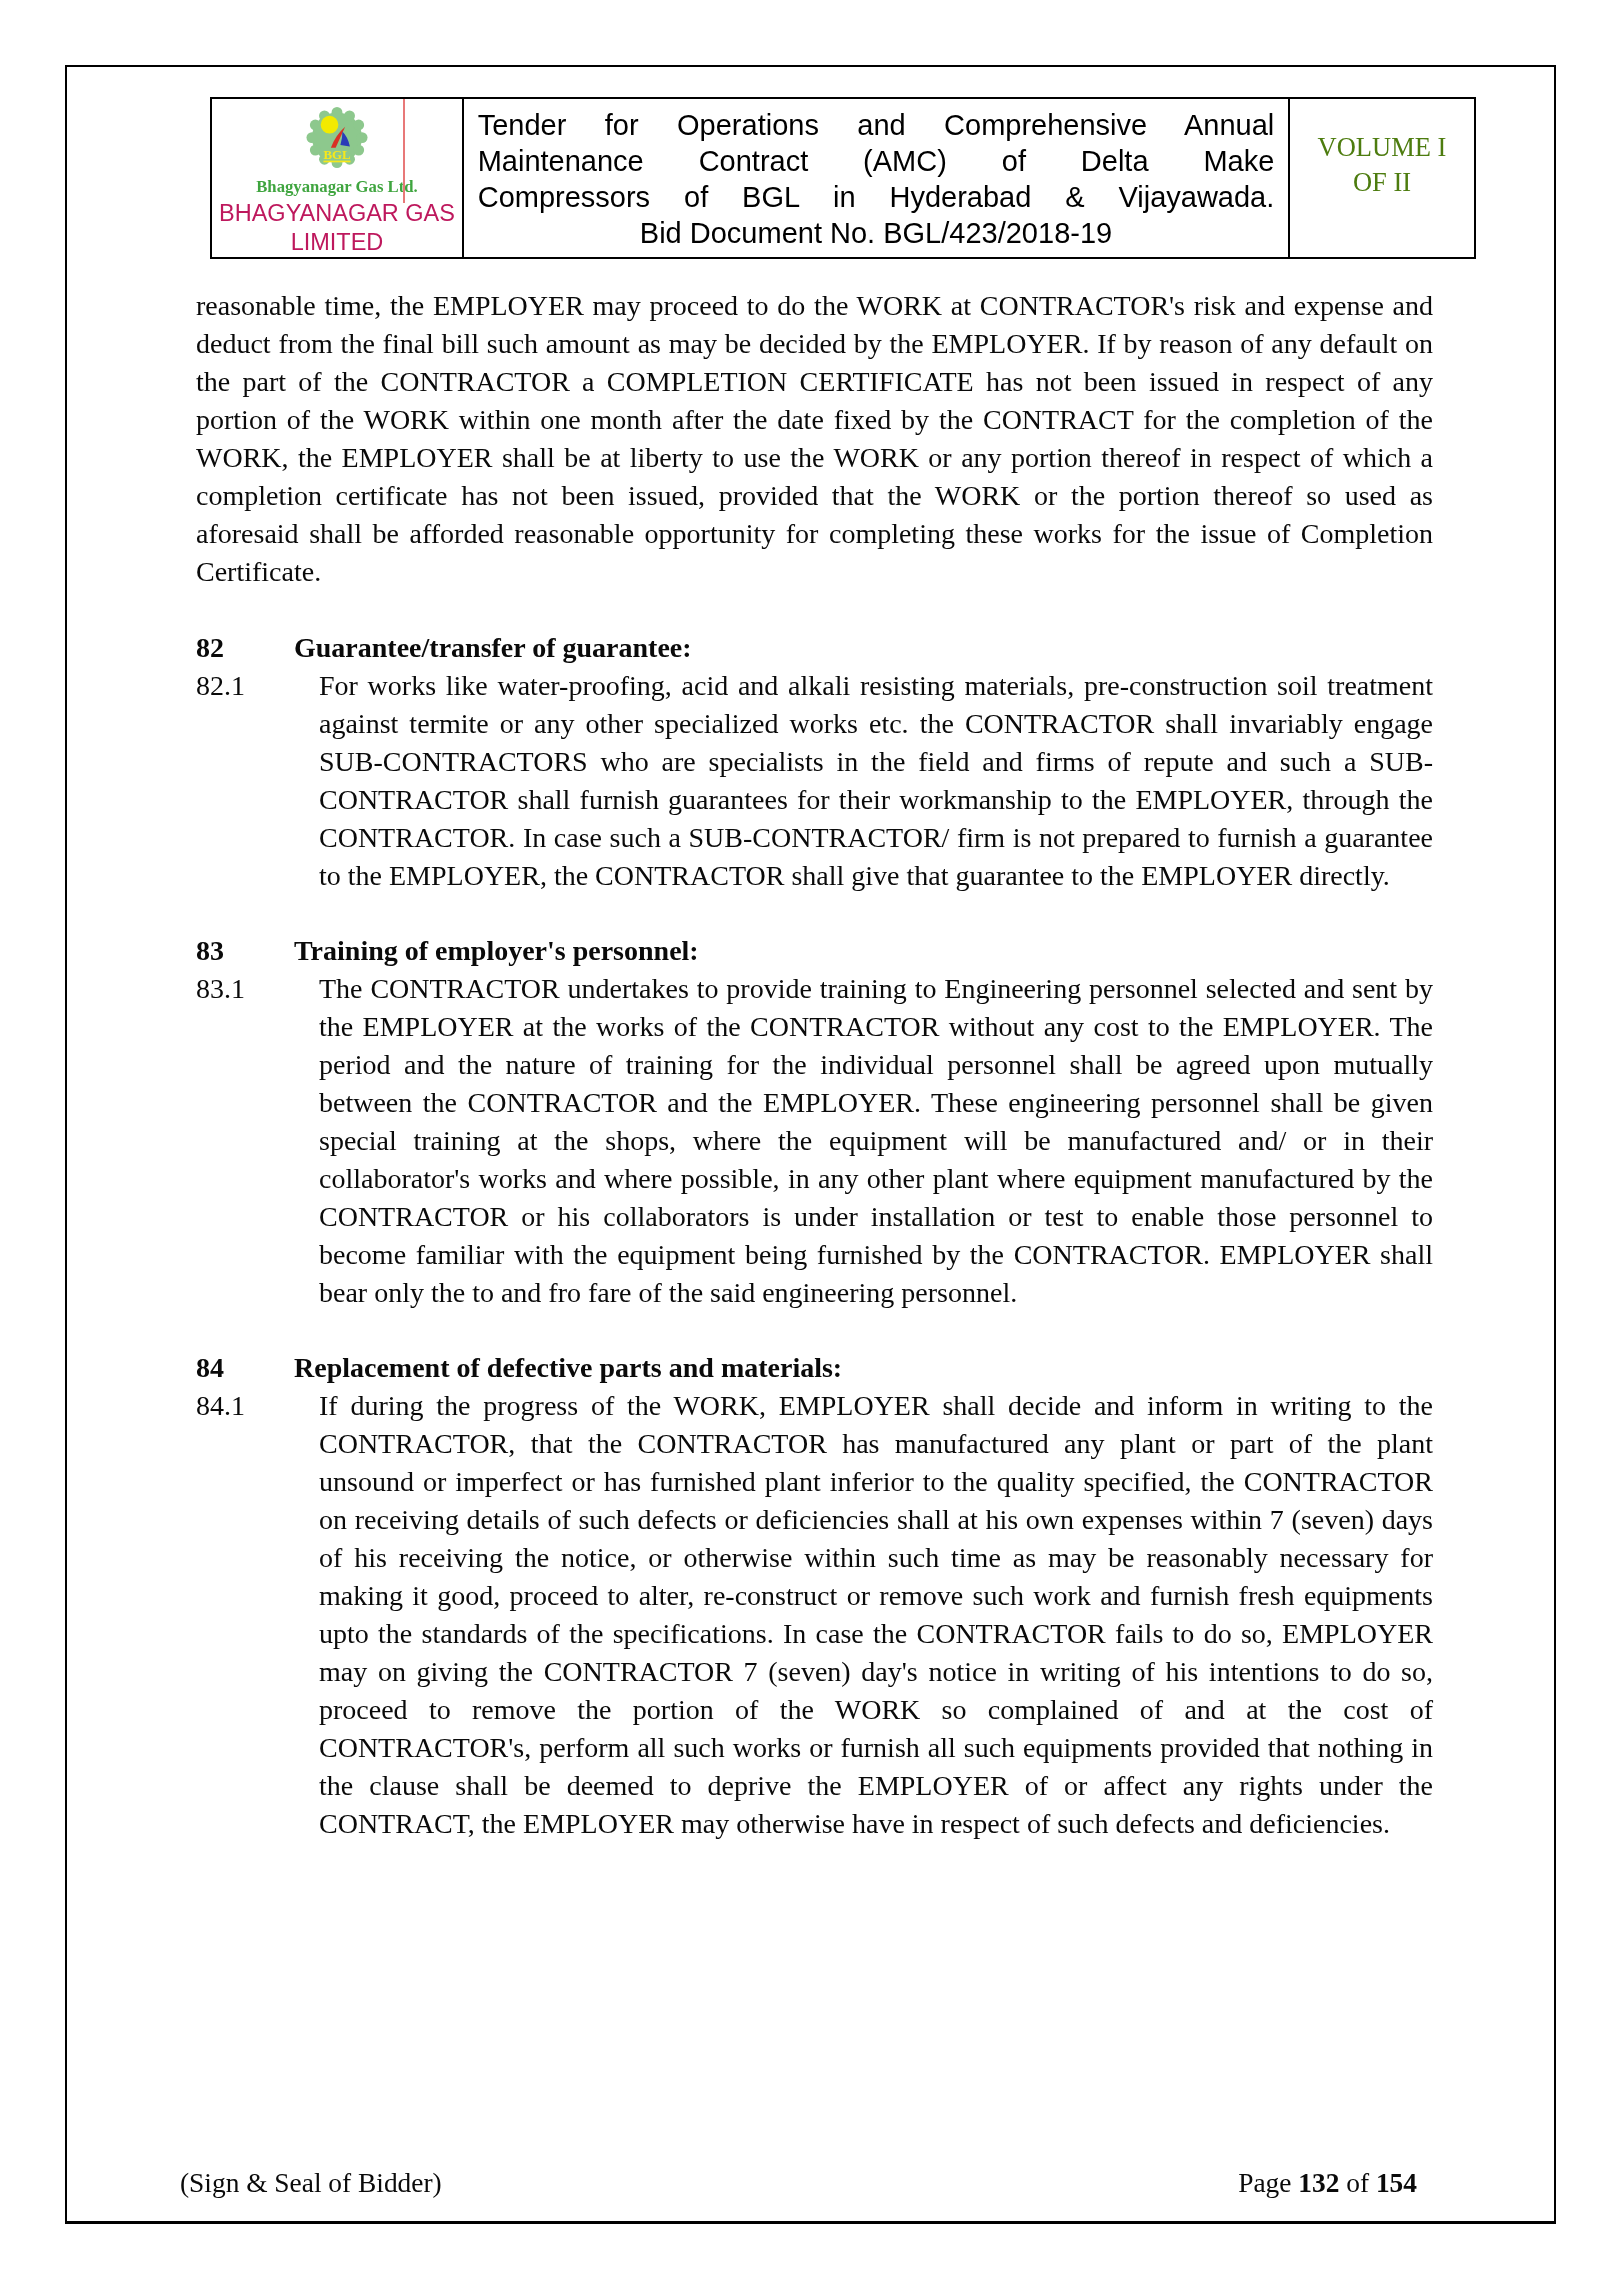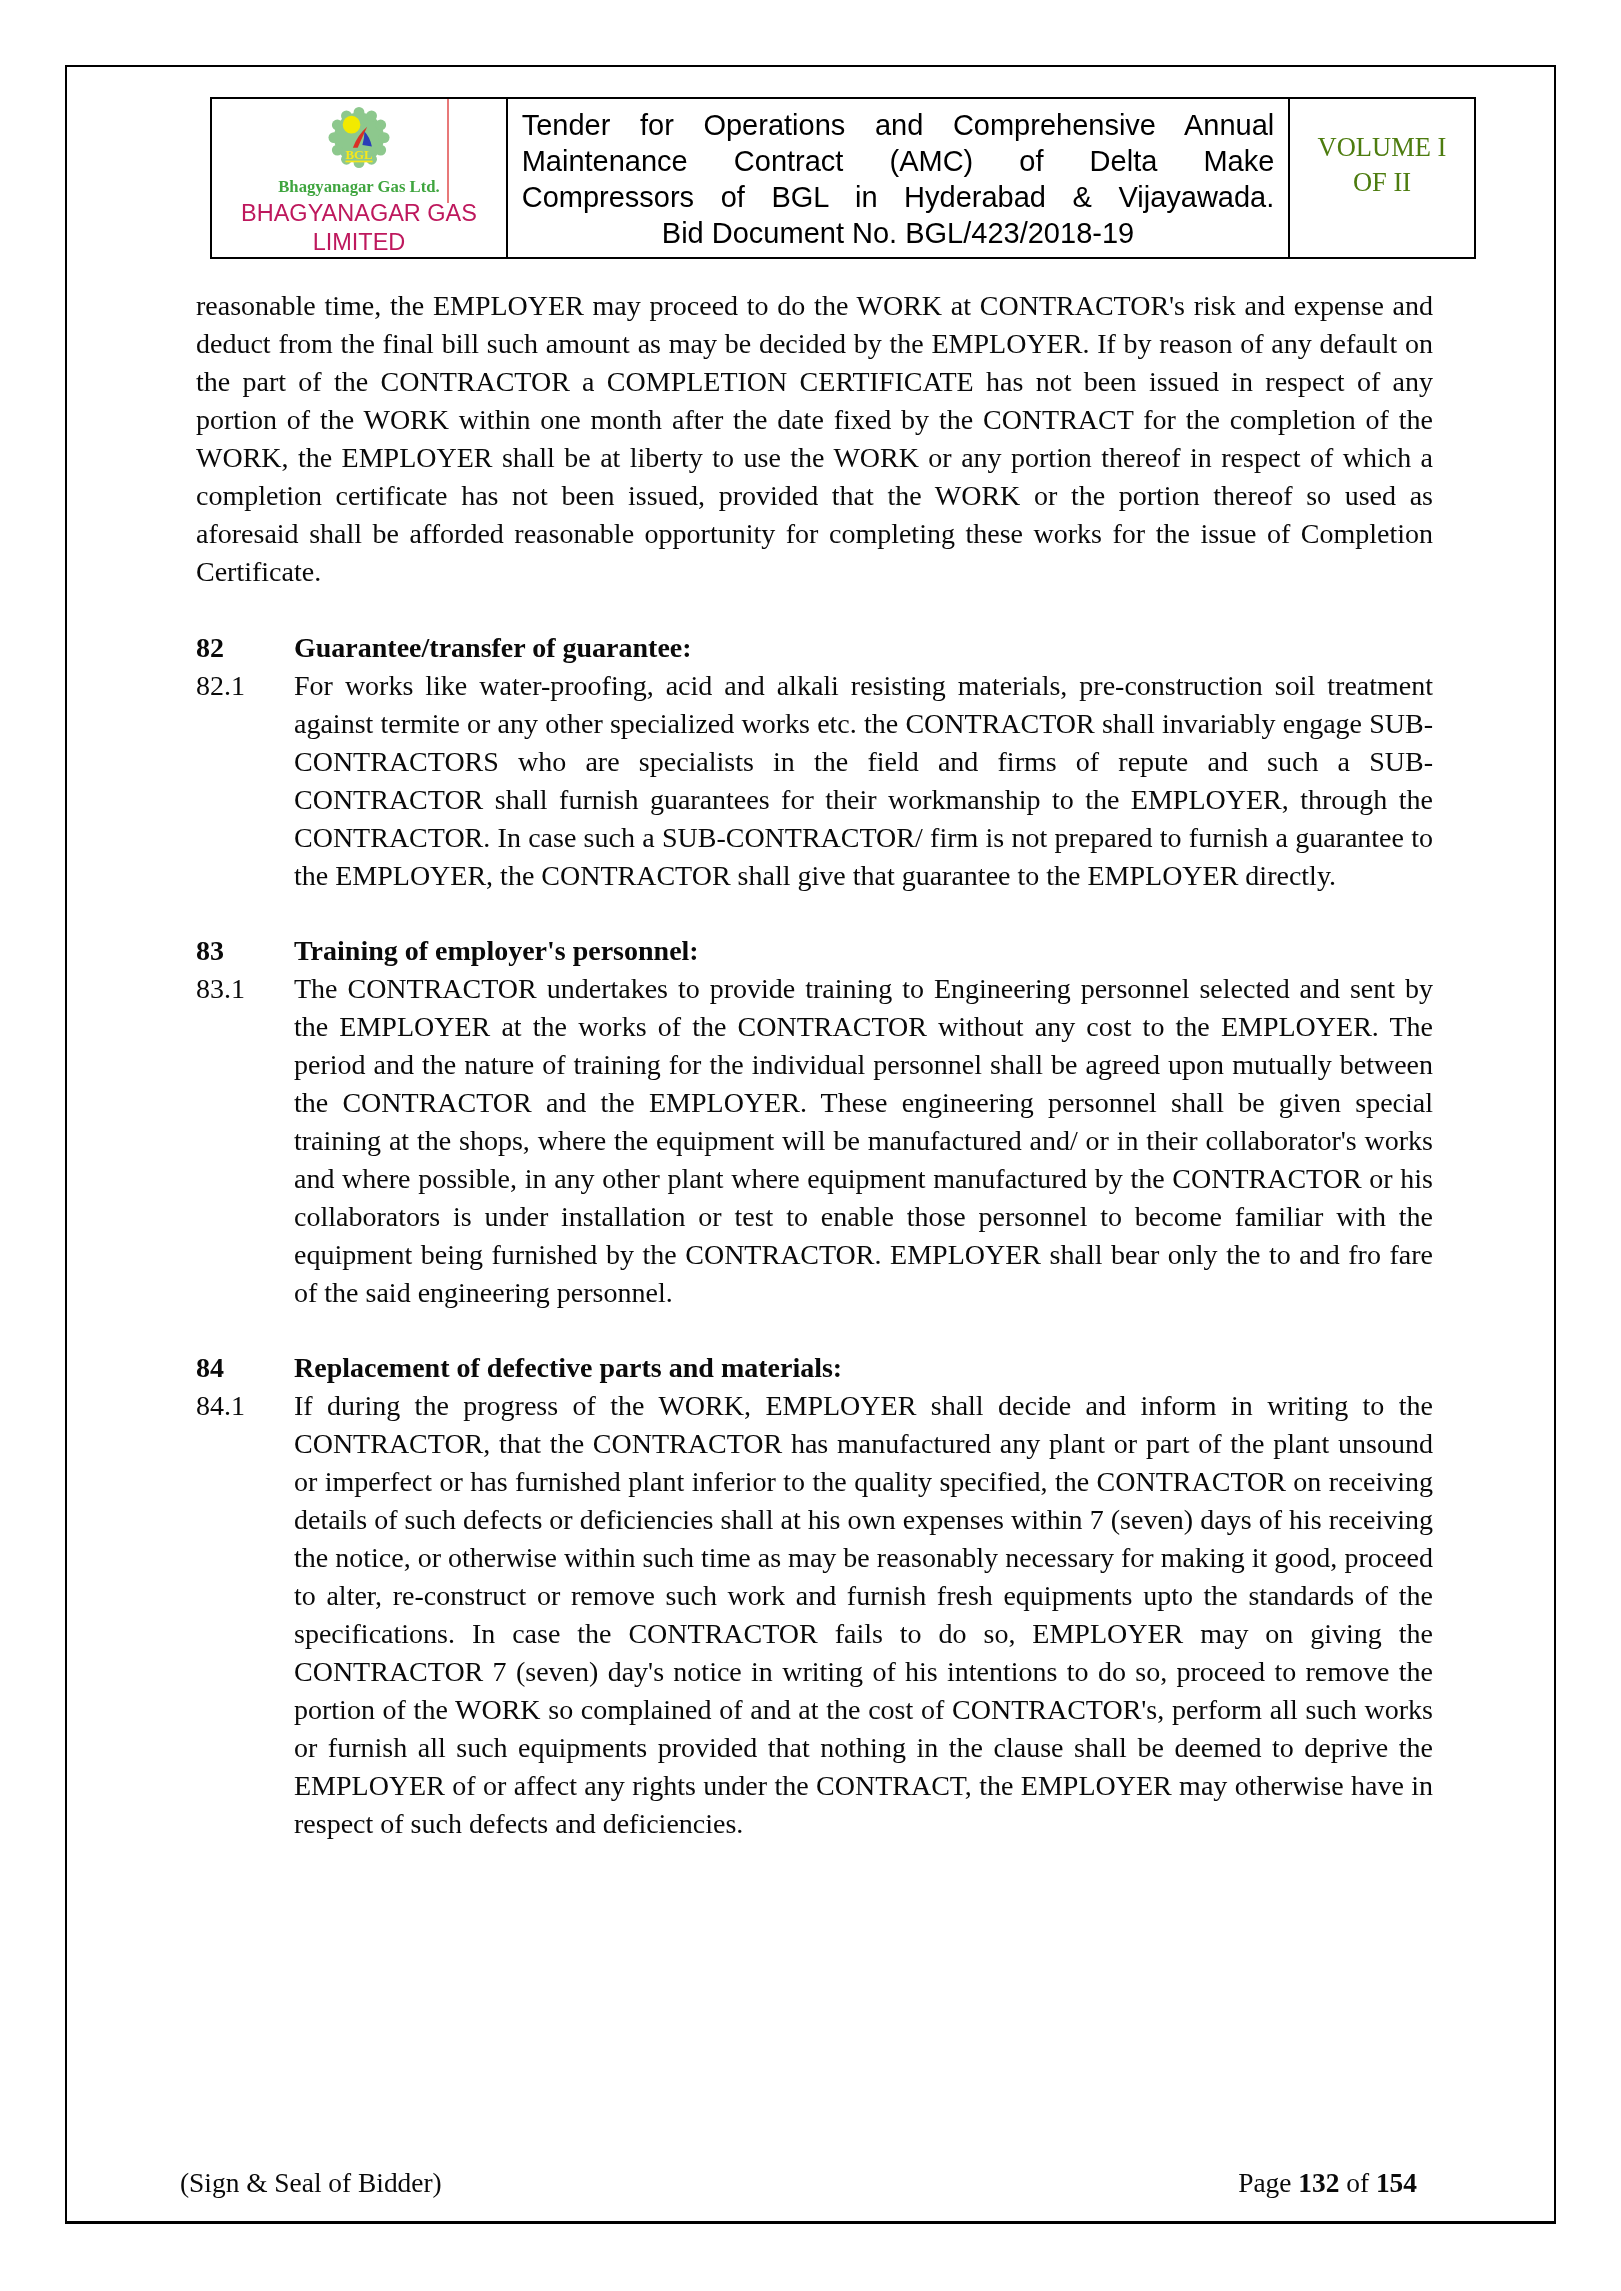--- a/index.html
+++ b/index.html
@@ -25,21 +25,21 @@
   
   .header-table {
     position: absolute;
     left: 210px; top: 97px;
     width: 1266px; height: 162px;
     border: 2px solid #000;
     display: flex;
     background: #fff;
   }
   .logo-cell {
-    width: 296px;
+    width: 252px;
     border-right: 2px solid #000;
     position: relative;
     display: flex; flex-direction: column; align-items: center;
     padding-top: 5.9px;
   }
   .logo-cell .red-artifact {
     position: absolute;
     right: 57px; top: 0;
     width: 2px; height: 104px;
     background: #e87878;
@@ -94,21 +94,21 @@
     text-align: justify;
     margin-bottom: 38px;
   }
   .section-heading {
     display: flex;
     font-weight: bold;
   }
   .section-heading .num { width: 98px; flex-shrink: 0; }
   .clause-row { display: flex; margin-bottom: 37px; }
   .clause-row .num { width: 98px; flex-shrink: 0; }
-  .clause-row .clause-text { flex: 1; text-align: justify; }
+  .clause-row .clause-text { flex: 1; text-align: justify; margin-left: 25px; }
 
   
   .footer {
     position: absolute;
     left: 180px; top: 2166px;
     width: 1237px;
     display: flex;
     justify-content: space-between;
     font-size: 27.4px;
     line-height: 35px;

